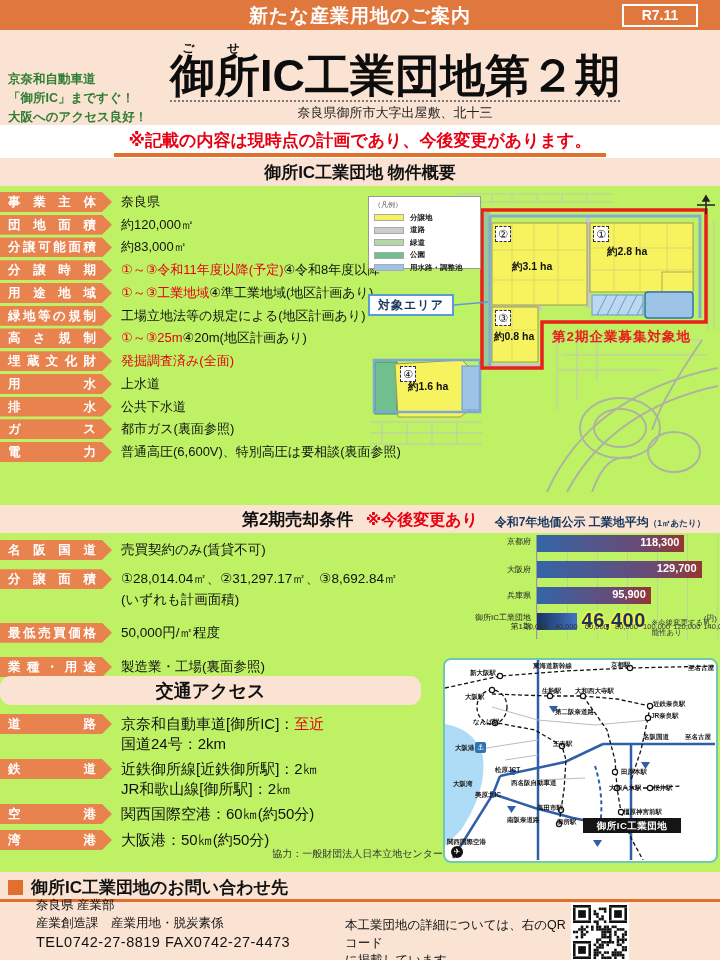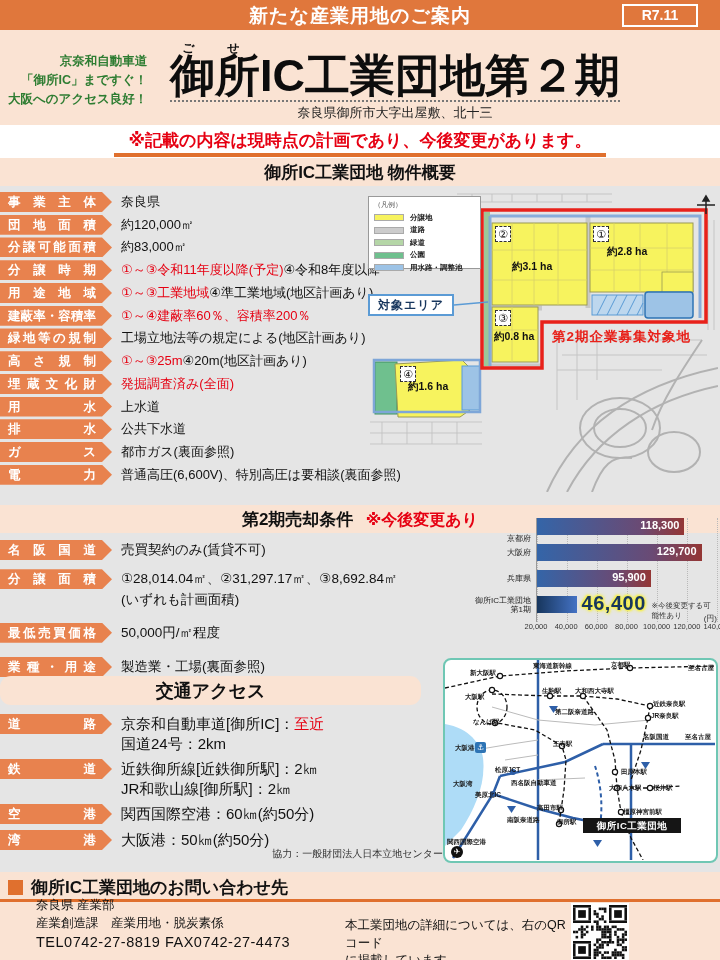--- a/index.html
+++ b/index.html
@@ -1,27 +1,27 @@
 <!DOCTYPE html>
 <html><head>
 <meta charset="utf-8">
 <style>
   * { margin:0; padding:0; box-sizing:border-box; }
   html,body { background:#fff; }
   body { font-family:"Liberation Sans","DejaVu Sans",sans-serif; color:#1a1a1a; }
-  .page { position:relative; width:720px; height:960px; background:#e5e5e5; overflow:hidden; }
+  .page { position:relative; width:720px; height:960px; background:#bef264; overflow:hidden; }
 
   
   .topbar { position:absolute; top:0; left:0; width:720px; height:30px; background:#E0773C; }
   .topbar-title { position:absolute; left:0; right:0; top:3px; text-align:center; color:#fff; font-size:19px; font-weight:bold; letter-spacing:1px; }
   .date-badge { position:absolute; right:22px; top:4px; width:76px; height:23px; border:2px solid #fff; color:#fff; font-size:14px; font-weight:bold; text-align:center; line-height:19px; }
 
   
   .hero { position:absolute; top:30px; left:0; width:720px; height:95px; background:#FAE3D3; }
-  .catch { position:absolute; left:8px; top:22px; color:#2E7D32; font-size:12.5px; font-weight:bold; line-height:1.5;text-align:right; }
+  .catch { position:absolute; left:8px; top:40px; color:#2E7D32; font-size:12.5px; font-weight:bold; line-height:1.5; }
   .title-wrap { position:absolute; left:148px; top:8px; width:494px; text-align:center; }
   .furigana { position:absolute; top:2px; left:18px; width:90px; display:flex; justify-content:space-around; font-size:12px; font-weight:bold; color:#111; }
   .main-title { display:inline-block; margin-top:14px; font-size:45px; font-weight:bold; color:#0d0d0d; line-height:1.05; border-bottom:2px dotted #777; padding-bottom:1px; letter-spacing:0px; }
   .address { margin-top:2px; font-size:13px; color:#222; }
 
   
   .notice { position:absolute; top:125px; left:0; width:720px; height:33px; background:#fff; text-align:center; }
   .notice-text { display:inline-block; margin-top:4px; color:#E60012; font-size:17px; font-weight:bold; }
   .notice-line { width:492px; height:4px; background:#E0702E; margin:1px auto 0; }
 
@@ -167,26 +167,20 @@
           <div><span class="red">①～③令和11年度以降(予定)</span><span>④令和8年度以降</span></div>
         </div>
       </div>
       <div class="trow">
         <span class="tag">用途地域</span>
         <div class="val">
           <div><span class="red">①～③工業地域</span><span>④準工業地域(地区計画あり)</span></div>
         </div>
       </div>
       <div class="trow">
-        <span class="tag">建蔽率・容積率</span>
-        <div class="val">
-          <div><span class="red">①～④建蔽率60％、容積率200％</span></div>
-        </div>
-      </div>
-      <div class="trow">
         <span class="tag">緑地等の規制</span>
         <div class="val">
           <div><span>工場立地法等の規定による(地区計画あり)</span></div>
         </div>
       </div>
       <div class="trow">
         <span class="tag">高さ規制</span>
         <div class="val">
           <div><span class="red">①～③25m</span><span>④20m(地区計画あり)</span></div>
         </div>
@@ -349,23 +343,26 @@
       </div>
       <div class="trow">
         <span class="tag">業種・用途</span>
         <div class="val">
           <div><span>製造業・工場(裏面参照)</span></div>
         </div>
       </div>
     </div>
 
   <div class="chart" id="chart">
+    <div class="chart-title">
+      <span>令和7年地価公示 工業地平均</span><span class="small">（1㎡あたり）</span>
+    </div>
     <div class="chart-body">
       <div class="chart-labels" id="chart-labels">
-          <div class="chart-label" style="top: 16px;">
+          <div class="chart-label" style="top: 2px;">
             <div>京都府</div>
           </div>
           <div class="chart-label" style="top: 29.5px;">
             <div>大阪府</div>
           </div>
           <div class="chart-label" style="top: 55.5px;">
             <div>兵庫県</div>
           </div>
           <div class="chart-label" style="top: 77.5px;">
             <div>御所IC工業団地</div>

